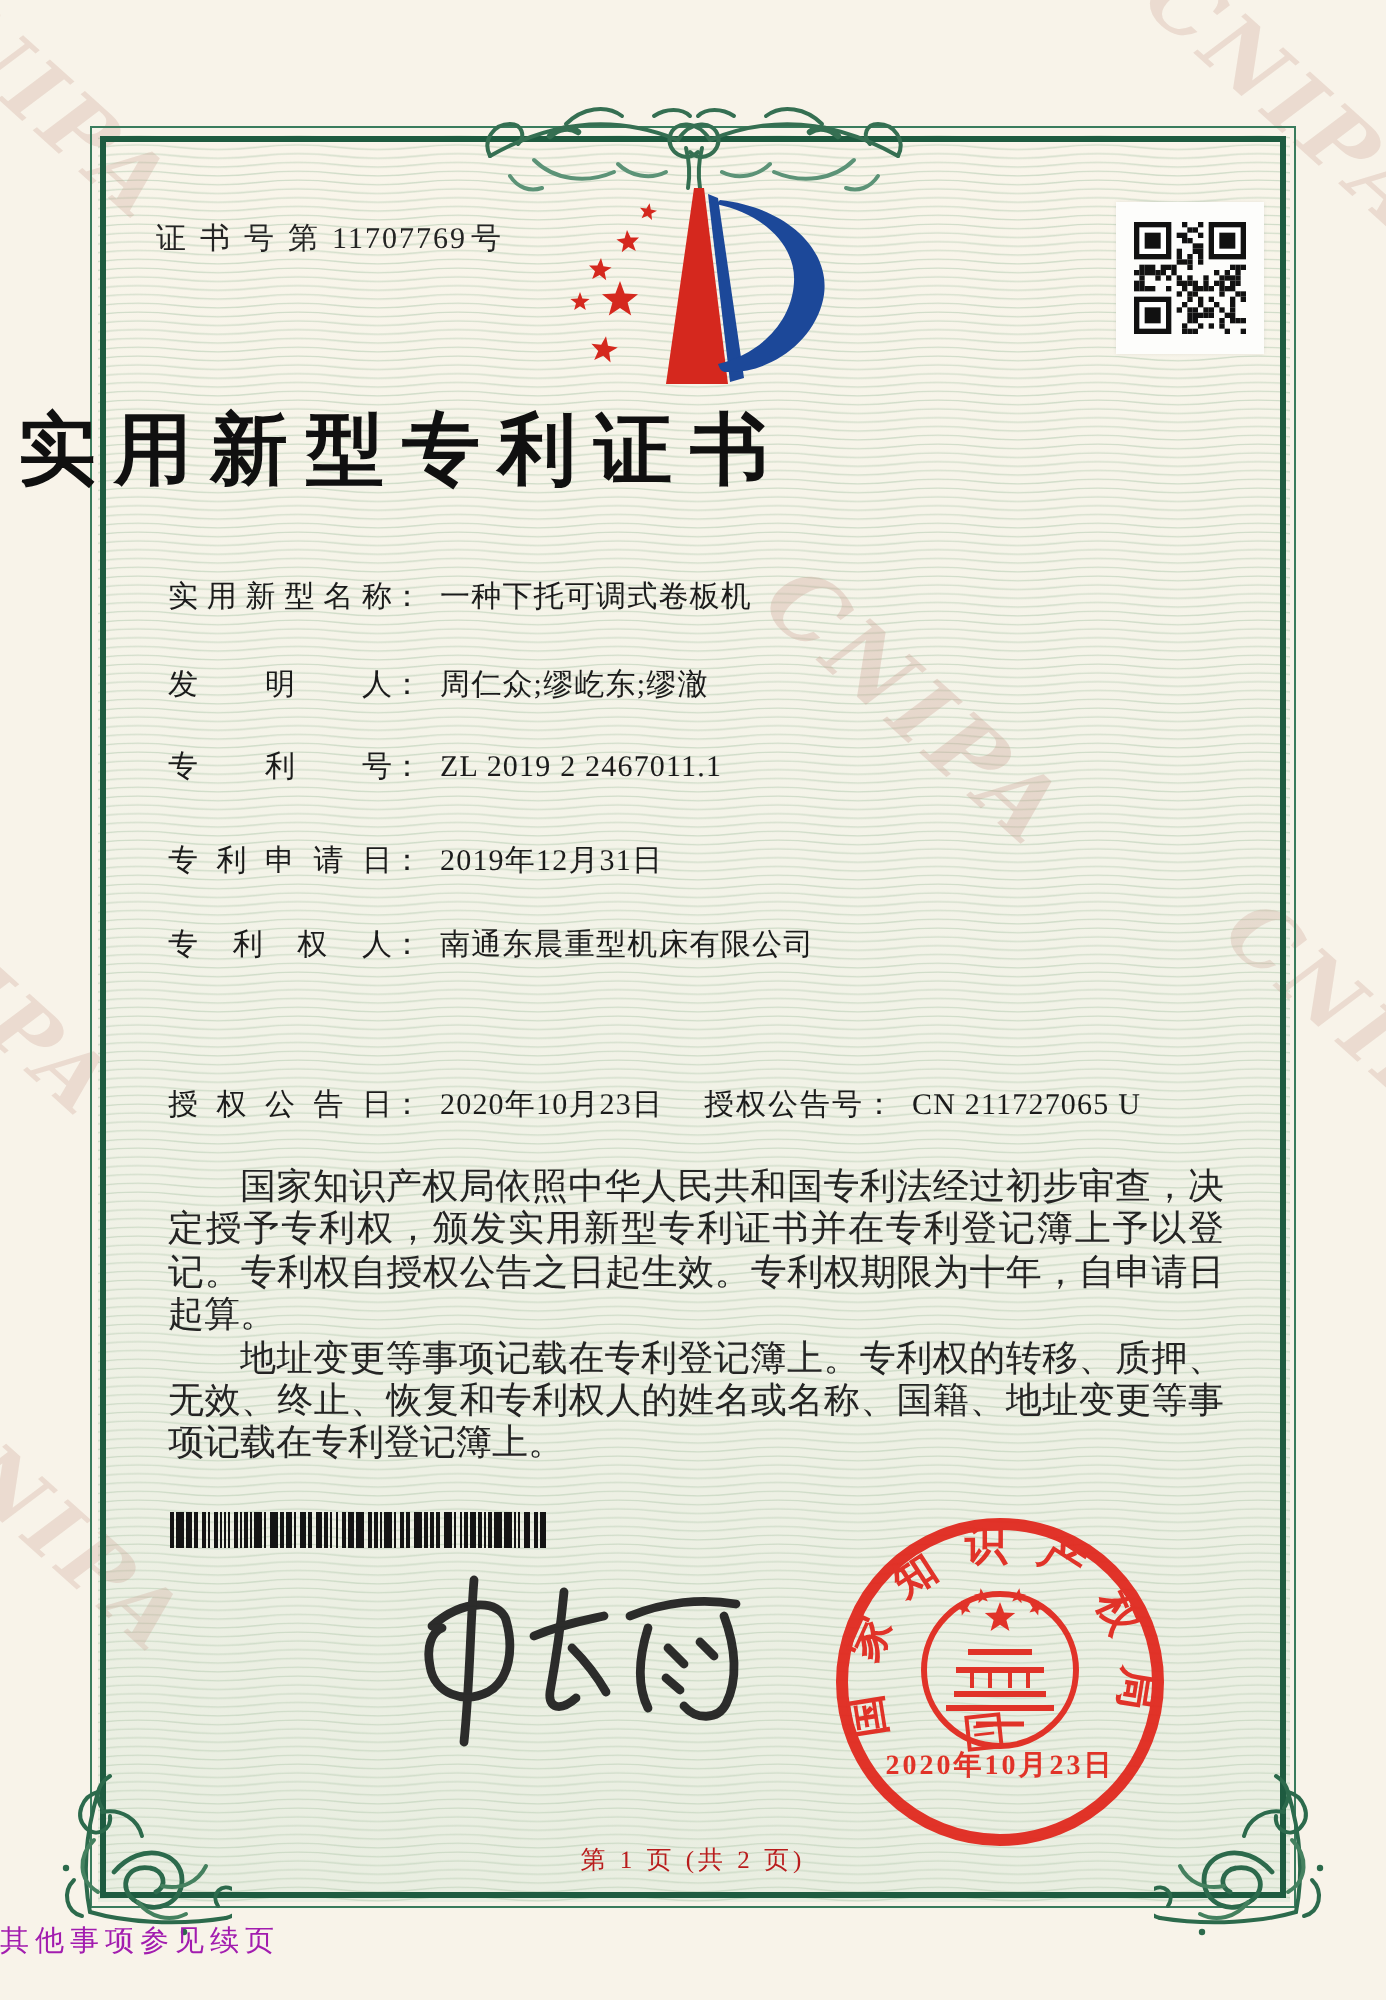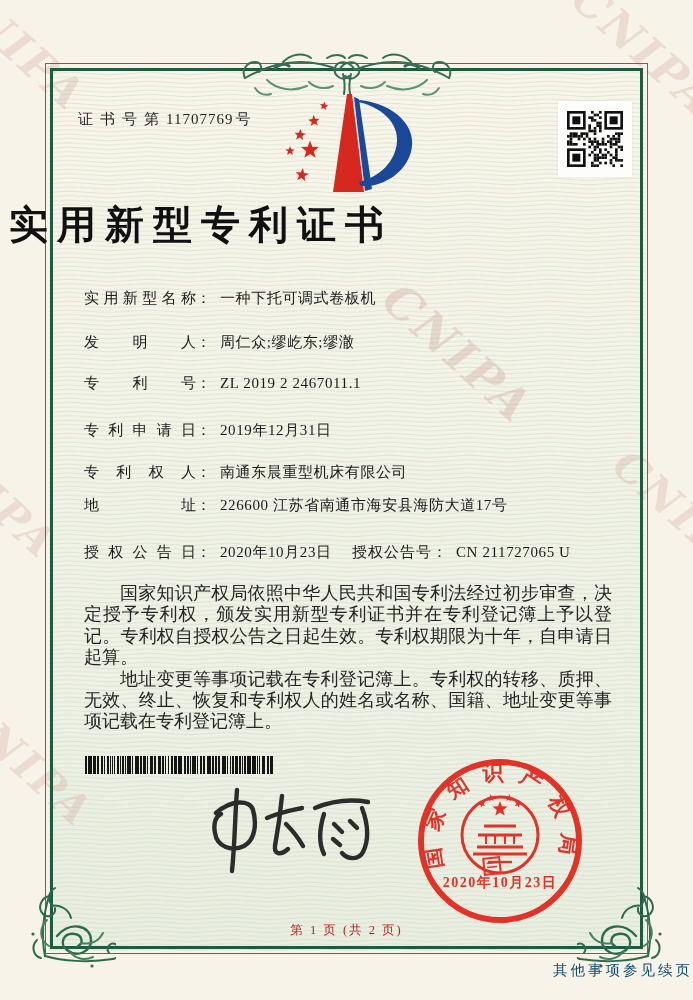--- a/index.html
+++ b/index.html
@@ -40,22 +40,22 @@
          text-align:justify;color:#242424;}
   .paras p{margin:0;text-indent:2em;}
   
   .barcode{position:absolute;left:85px;top:756px;width:190px;height:18px;}
   .director{position:absolute;left:86px;top:810px;font-family:"Liberation Sans",sans-serif;
             font-size:15px;font-weight:600;letter-spacing:2px;line-height:29px;color:#202020;}
   .signature{position:absolute;left:196px;top:783px;width:196px;height:98px;}
   .seal{position:absolute;left:414px;top:754px;width:172px;height:176px;opacity:.93;}
   .page-ind{position:absolute;left:0;right:0;top:922px;text-align:center;font-size:12.5px;
             letter-spacing:2px;color:#b91c1c;}
-  .cont-note{position:absolute;left:0;right:0;top:961px;text-align:right;font-size:14.5px;
-             letter-spacing:3px;color:#0c4a6e;}
+  .cont-note{position:absolute;left:0;right:0;top:961px;text-align:left;font-size:14.5px;
+             letter-spacing:3px;color:#a21caf;}
   
   .garland{position:absolute;left:239px;top:40px;width:216px;height:66px;}
   .corner-fl{position:absolute;width:96px;height:96px;}
   .fl-left{left:20px;top:876px;}
   .fl-right{left:577px;top:876px;}
 </style>
 </head>
 <body>
 
 <div class="page">
@@ -277,23 +277,20 @@
   </div>
   <div class="frow" style="top:374px">
     <span class="flabel">专利号</span><span class="fcolon">：</span><span class="fvalue">ZL 2019 2 2467011.1</span>
   </div>
   <div class="frow" style="top:421px">
     <span class="flabel">专利申请日</span><span class="fcolon">：</span><span class="fvalue">2019年12月31日</span>
   </div>
   <div class="frow" style="top:463px">
     <span class="flabel">专利权人</span><span class="fcolon">：</span><span class="fvalue">南通东晨重型机床有限公司</span>
   </div>
-  <div class="frow" style="top:496px">
-    <span class="flabel">地址</span><span class="fcolon">：</span><span class="fvalue">226600 江苏省南通市海安县海防大道17号</span>
-  </div>
   <div class="frow" style="top:543px">
     <span class="flabel">授权公告日</span><span class="fcolon">：</span><span class="fvalue">2020年10月23日</span>
     <span class="grant2">
       <span class="flabel2">授权公告号</span><span class="fcolon">：</span><span class="fvalue">CN 211727065 U</span>
     </span>
   </div>
 
   <div class="paras">
     <p>国家知识产权局依照中华人民共和国专利法经过初步审查，决定授予专利权，颁发实用新型专利证书并在专利登记簿上予以登记。专利权自授权公告之日起生效。专利权期限为十年，自申请日起算。</p>
     <p>地址变更等事项记载在专利登记簿上。专利权的转移、质押、无效、终止、恢复和专利权人的姓名或名称、国籍、地址变更等事项记载在专利登记簿上。</p>

